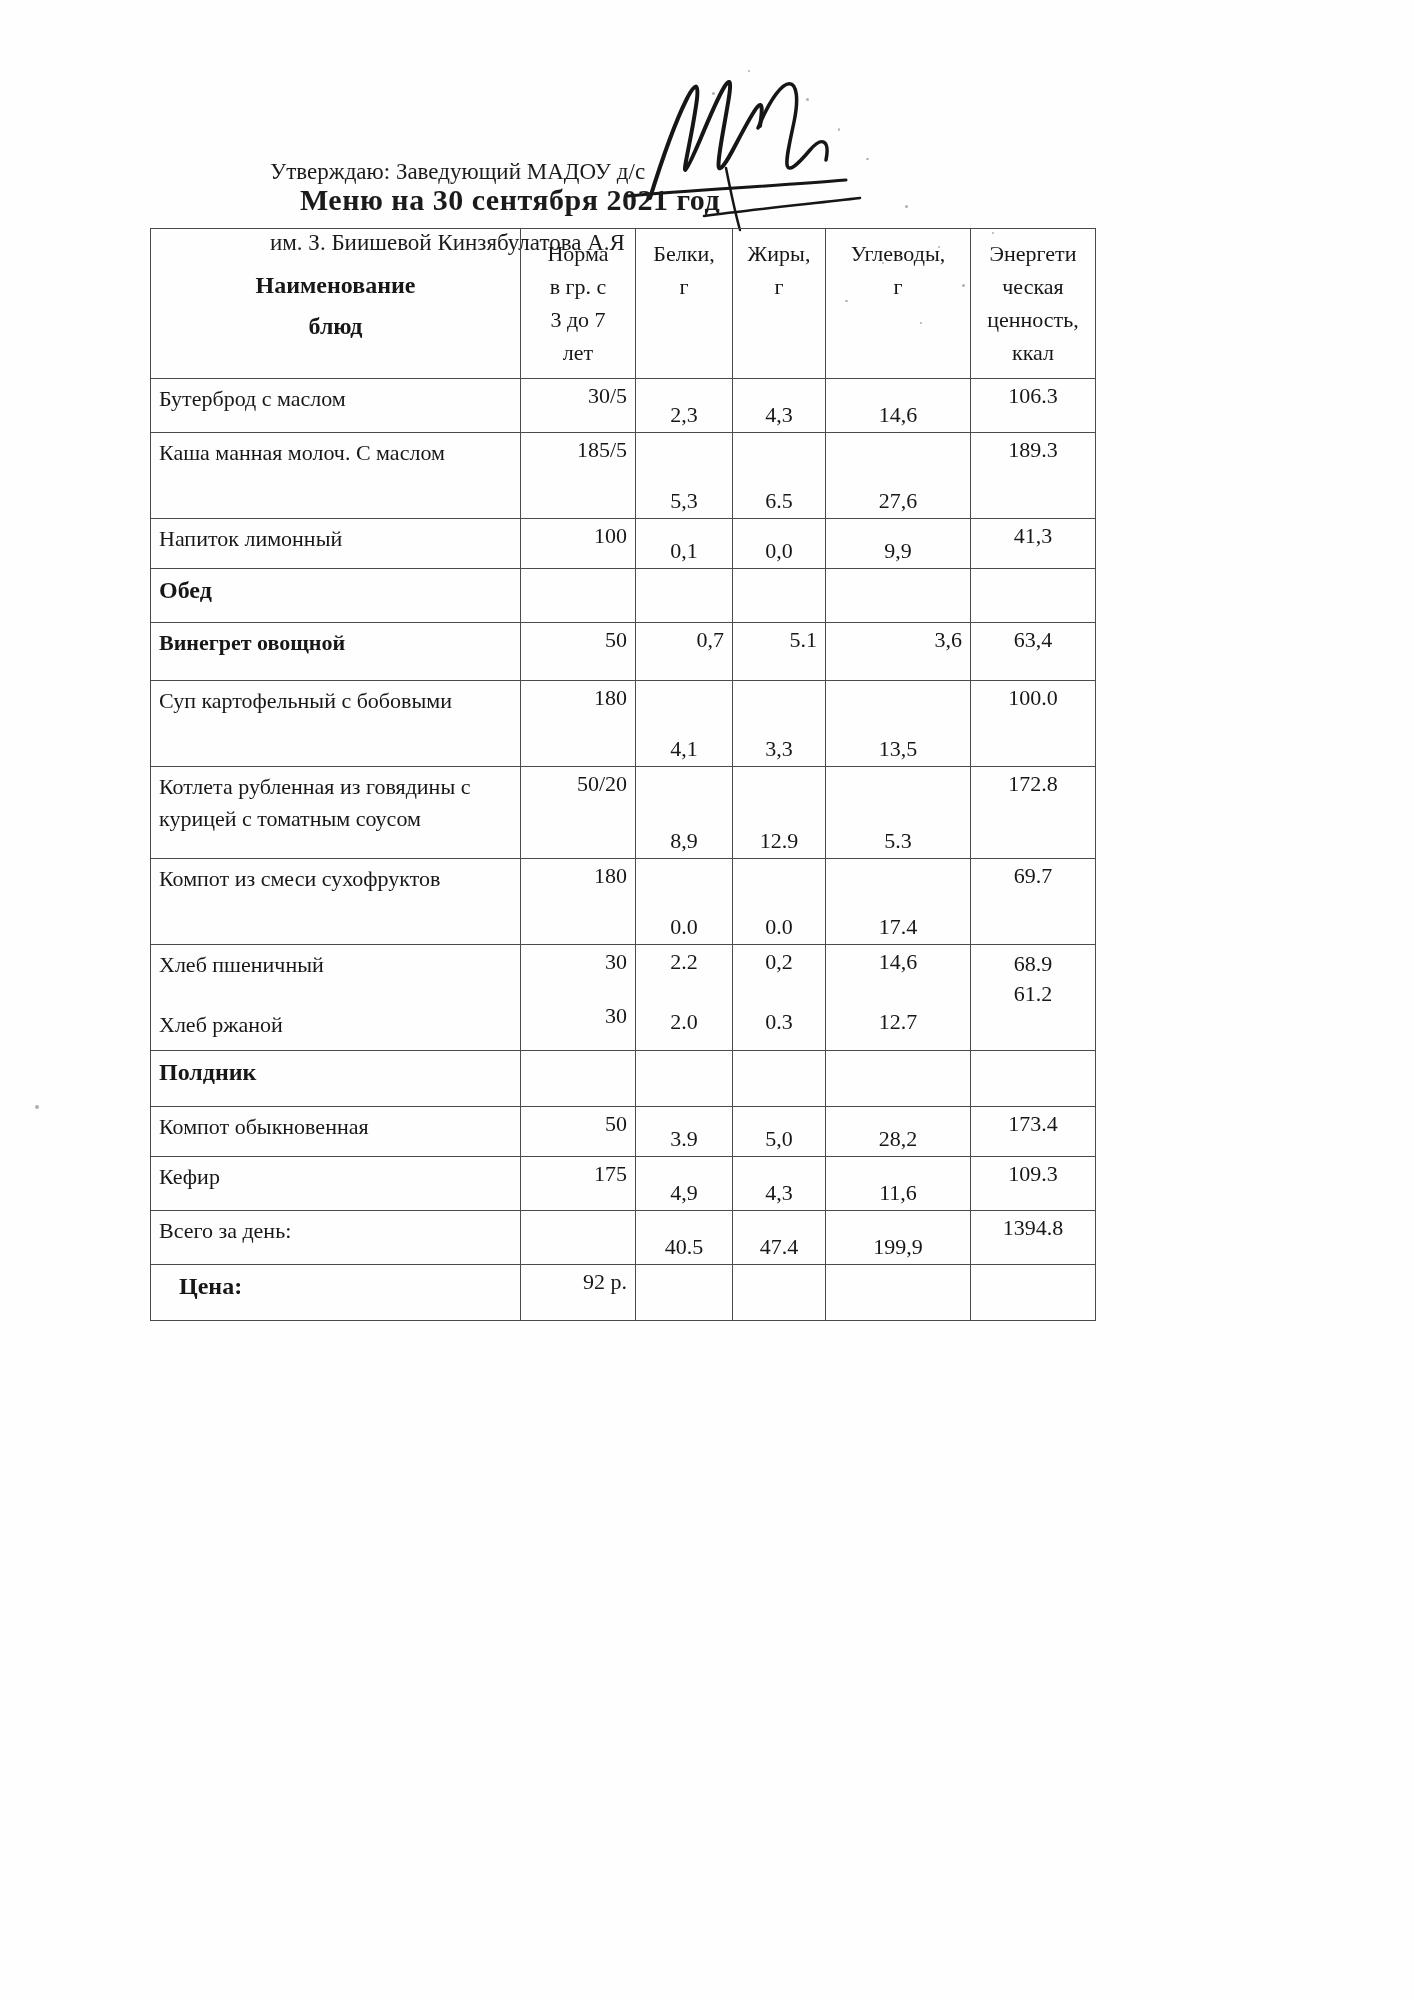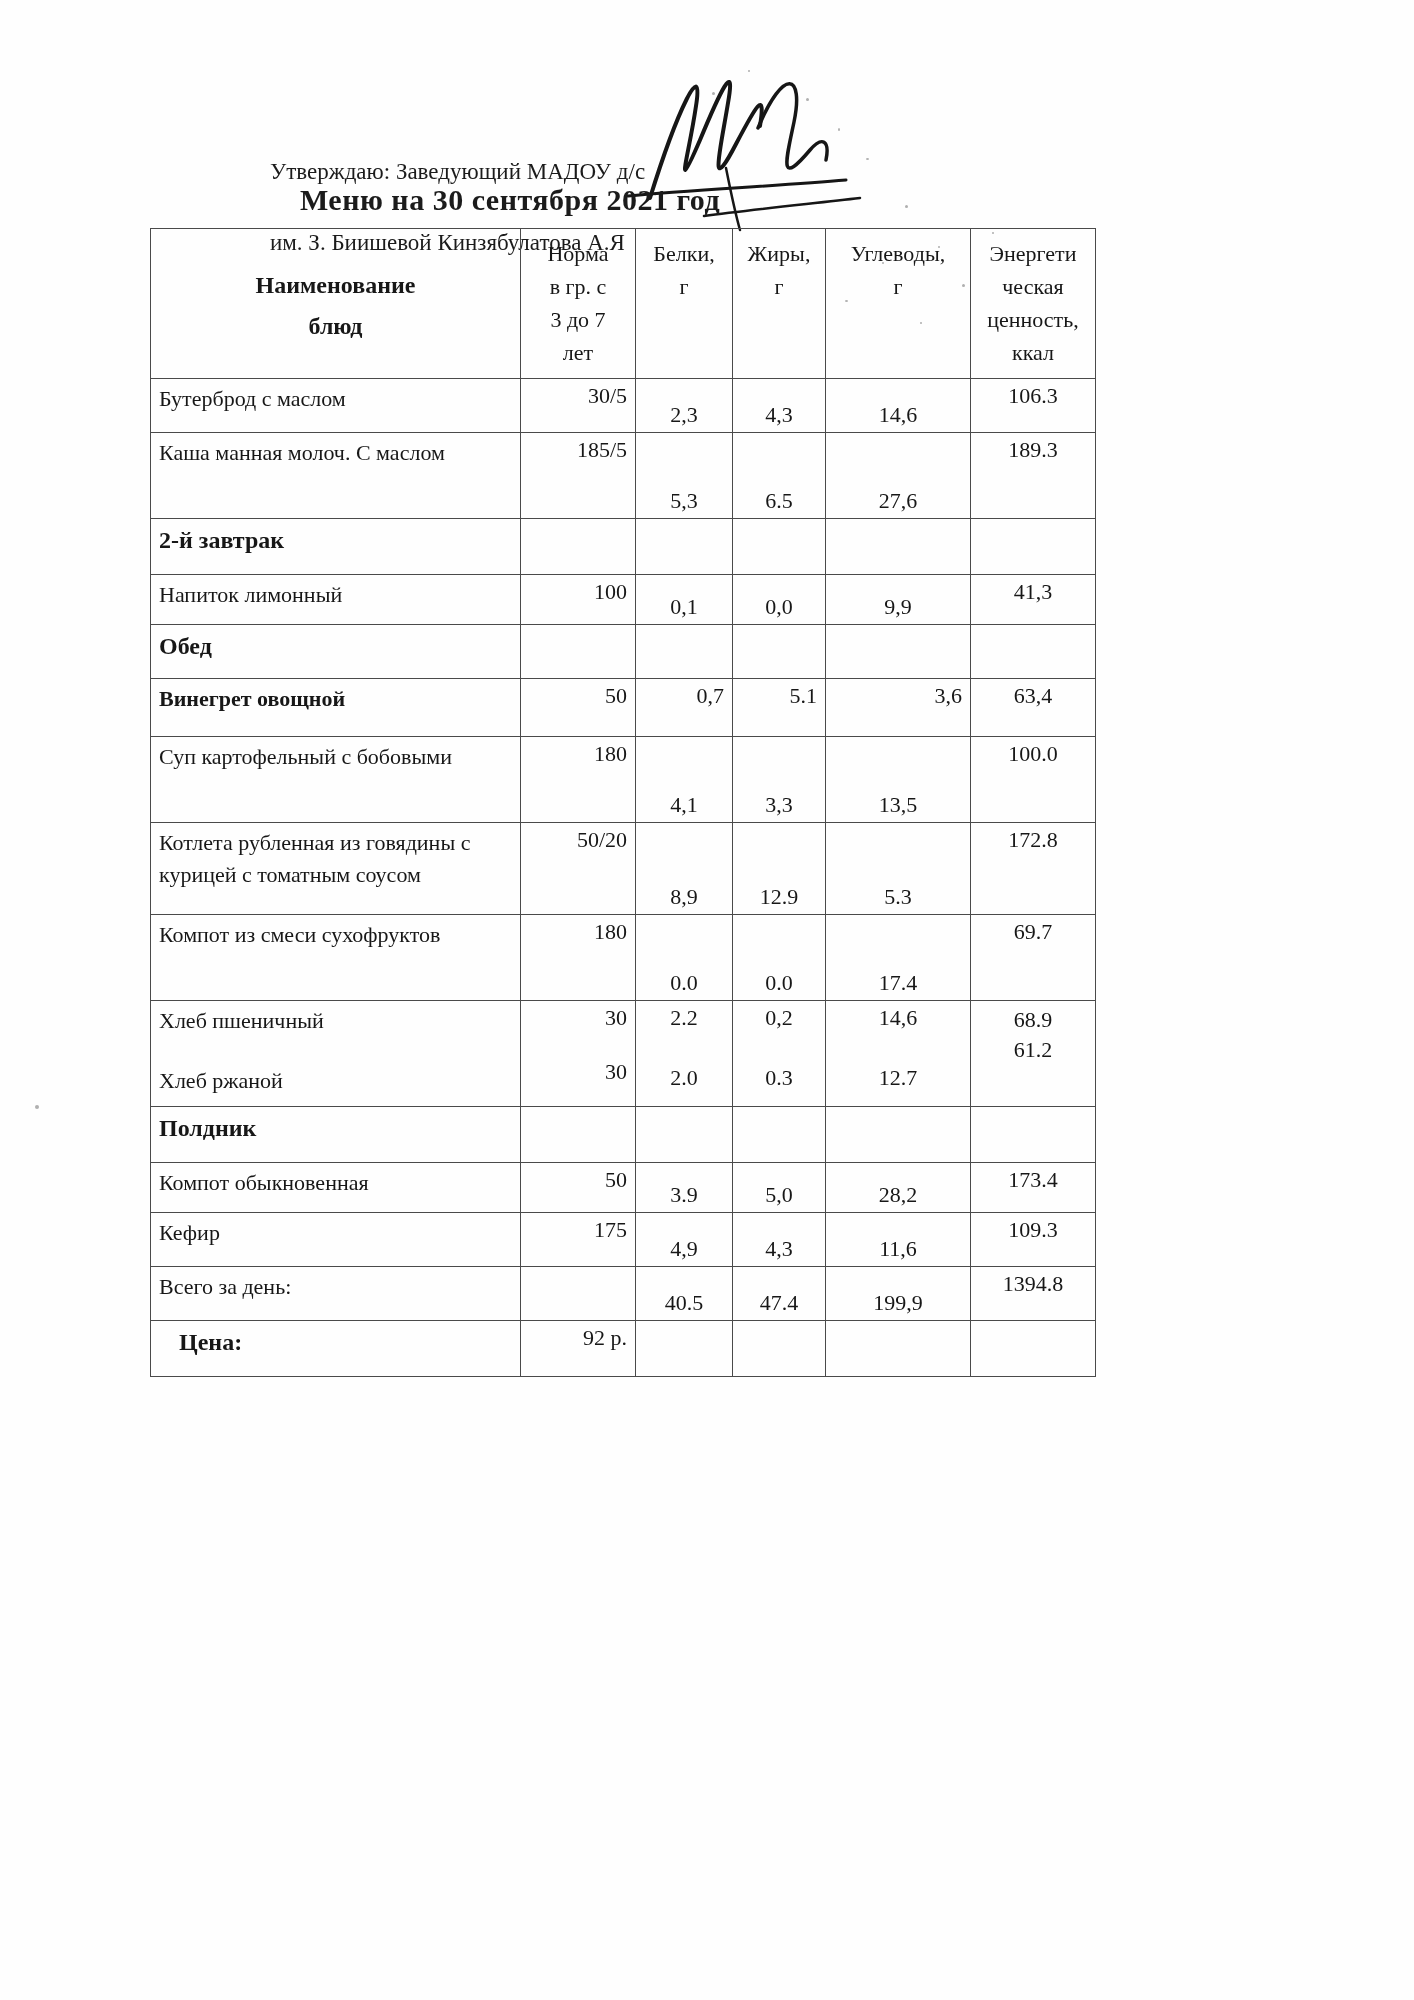--- a/index.html
+++ b/index.html
@@ -136,28 +136,20 @@
     <tr class="h86">
       <td class="nm">Каша манная молоч. С маслом</td>
       <td class="norm">185/5</td>
       <td class="nut">5,3</td>
       <td class="nut">6.5</td>
       <td class="nut">27,6</td>
       <td class="en">189.3</td>
     </tr>
 
 
-    <tr class="sec h56">
-      <td class="nm">2-й завтрак</td>
-      <td></td>
-      <td></td>
-      <td></td>
-      <td></td>
-      <td></td>
-    </tr>
 
     <tr class="h50">
       <td class="nm">Напиток лимонный</td>
       <td class="norm">100</td>
       <td class="nut">0,1</td>
       <td class="nut">0,0</td>
       <td class="nut">9,9</td>
       <td class="en">41,3</td>
     </tr>
 

